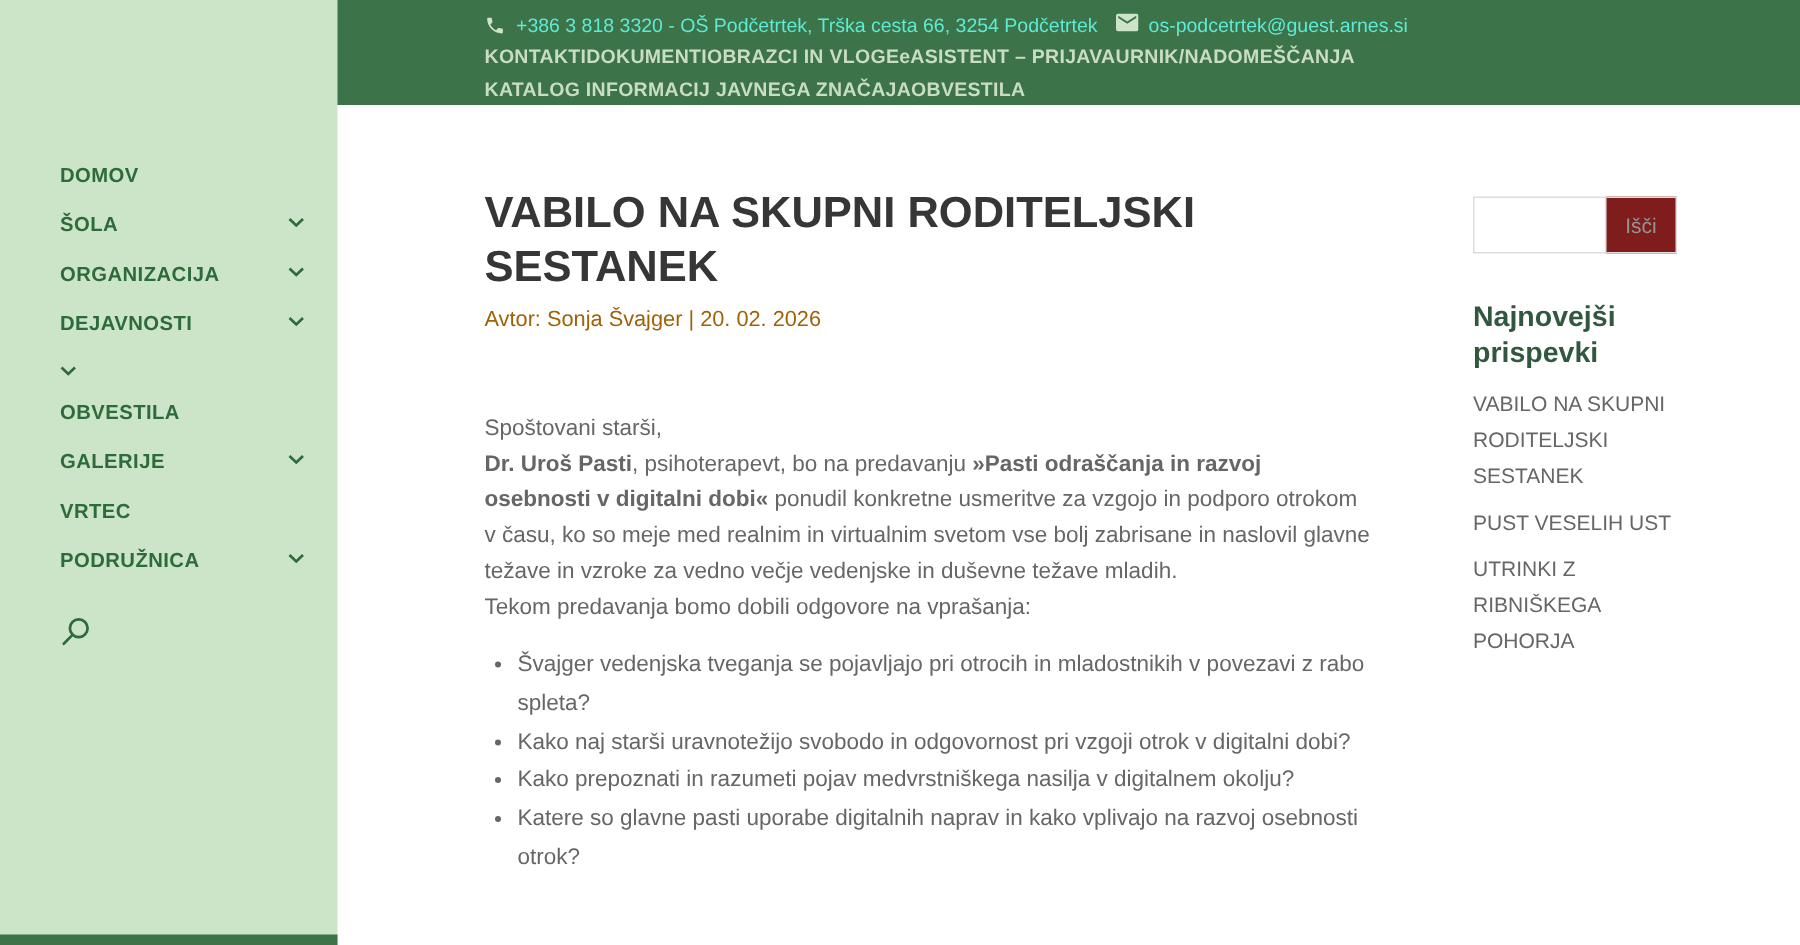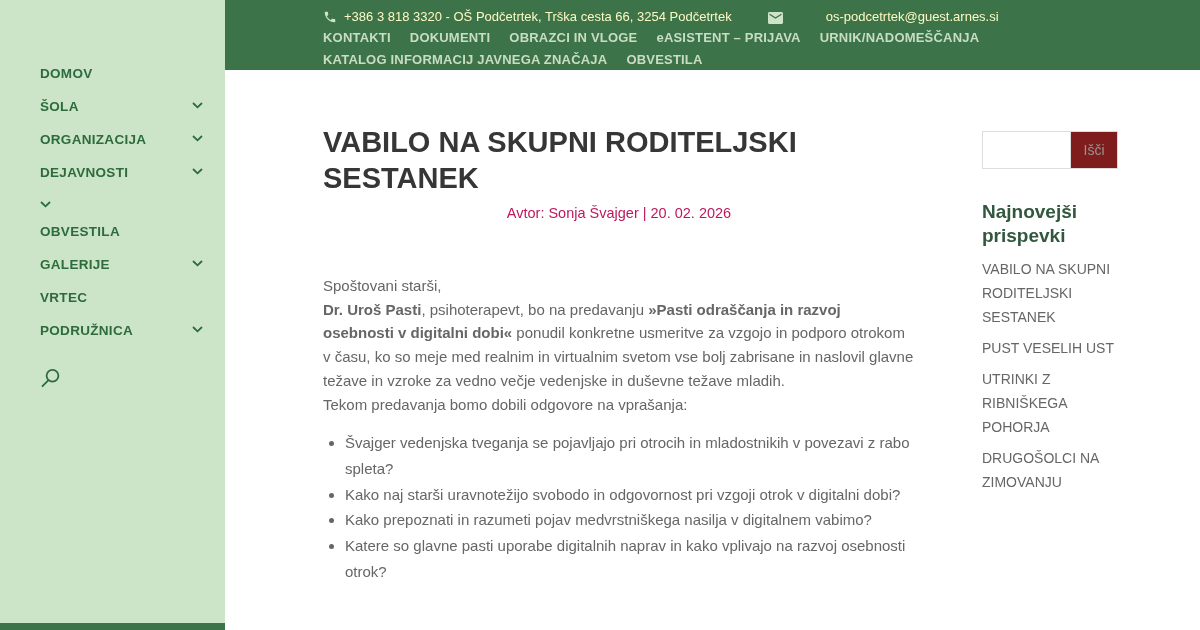--- a/index.html
+++ b/index.html
@@ -5,46 +5,46 @@
   * { margin:0; padding:0; box-sizing:border-box; }
   html,body { width:1200px; height:630px; }
   body {
     position:relative; overflow:hidden; background:#ffffff;
     font-family:"Liberation Sans", sans-serif;
   }
 
   
   .header { position:absolute; top:0; left:0; width:1200px; height:70px; background:#3d7349; z-index:1; }
   .header-inner { padding:8px 0 0 323px; }
-  .contact-row { display:flex; align-items:center; font-size:13px; color:#fef9c3; height:17px; }
+  .contact-row { display:flex; align-items:center; font-size:13px; color:#5eead4; height:17px; }
   .contact-row .icn { display:inline-flex; margin-right:7px; }
-  .contact-email { display:inline-flex; align-items:flex-end; margin-left:36px;gap:36px; }
-  .nav-row { display:flex; gap:19px; margin-top:5px; font-size:13px; font-weight:600; color:#c9ddc2; letter-spacing:.2px; }
+  .contact-email { display:inline-flex; align-items:flex-start; margin-left:12px; }
+  .nav-row { display:flex; margin-top:5px; font-size:13px; font-weight:600; color:#c9ddc2; letter-spacing:.2px; }
   .nav-row.second { margin-top:7px; }
   .nav-link { cursor:pointer; white-space:nowrap; }
 
   
   .sidebar {
     position:absolute; top:0; left:0; width:225px; height:630px;
-    background:#cce5c8; z-index:5; padding:64px 22px 0 40px;
+    background:#cce5c8; z-index:5; padding:107px 22px 0 40px;
   }
   .sb-item {
     display:flex; justify-content:space-between; align-items:flex-start;
     color:#2d6b3c; font-weight:bold; font-size:13.5px; line-height:19px;
     letter-spacing:.3px; margin-bottom:14px; cursor:pointer;
   }
   .sb-item .lbl { max-width:128px; }
   .sb-item .chev { margin-top:5px; display:inline-flex; }
   .sb-search { margin-top:14px; display:inline-flex; cursor:pointer; }
   .sb-strip { position:absolute; bottom:0; left:0; width:225px; height:7px; background:#3d7349; }
 
   
   .main { position:absolute; left:323px; top:124px; width:592px; z-index:2; }
   .post-title { font-size:29px; line-height:36px; font-weight:600; color:#363636; }
-  .post-meta { margin-top:9px; font-size:14.5px; color:#be185d;text-align:center; }
+  .post-meta { margin-top:9px; font-size:14.5px; color:#a16207; }
   .post-body { margin-top:53px; }
   .post-body p { font-size:15px; line-height:23.7px; color:#666666; }
   .post-body b { font-weight:bold; }
   .q-list { margin:14px 0 0 0; padding-left:22px; }
   .q-list li { font-size:15px; line-height:25.7px; color:#666666; }
 
   
   .rightbar { position:absolute; left:982px; top:131px; width:136px; z-index:2; }
   .search-form { display:flex; }
   .search-input {
@@ -163,31 +163,30 @@
 <main class="main">
   <h1 class="post-title">VABILO NA SKUPNI RODITELJSKI SESTANEK</h1>
   <div class="post-meta"><span>Avtor: </span><span>Sonja Švajger</span><span> | </span><span>20. 02. 2026</span></div>
   <div class="post-body">
     <p>Spoštovani starši,</p>
     <p><b>Dr. Uroš Pasti</b><span>, psihoterapevt, bo na predavanju </span><b>»Pasti odraščanja in razvoj osebnosti v digitalni dobi«</b><span> ponudil konkretne usmeritve za vzgojo in podporo otrokom v času, ko so meje med realnim in virtualnim svetom vse bolj zabrisane in naslovil glavne težave in vzroke za vedno večje vedenjske in duševne težave mladih.</span></p>
     <p>Tekom predavanja bomo dobili odgovore na vprašanja:</p>
     <ul class="q-list">
       <li>Švajger vedenjska tveganja se pojavljajo pri otrocih in mladostnikih v povezavi z rabo spleta?</li>
       <li>Kako naj starši uravnotežijo svobodo in odgovornost pri vzgoji otrok v digitalni dobi?</li>
-      <li>Kako prepoznati in razumeti pojav medvrstniškega nasilja v digitalnem vabimo?</li>
+      <li>Kako prepoznati in razumeti pojav medvrstniškega nasilja v digitalnem okolju?</li>
       <li>Katere so glavne pasti uporabe digitalnih naprav in kako vplivajo na razvoj osebnosti otrok?</li>
     </ul>
   </div>
 </main>
 
 <aside class="rightbar">
   <div class="search-form">
     <input class="search-input" type="text" value="" style="">
     <button class="search-btn">Išči</button>
   </div>
   <h2 class="recent-heading">Najnovejši prispevki</h2>
   <ul class="recent-list">
     <li>VABILO NA SKUPNI RODITELJSKI SESTANEK</li>
     <li>PUST VESELIH UST</li>
     <li>UTRINKI Z RIBNIŠKEGA POHORJA</li>
-    <li>DRUGOŠOLCI NA ZIMOVANJU</li>
   </ul>
 </aside>
 
 </body></html>

